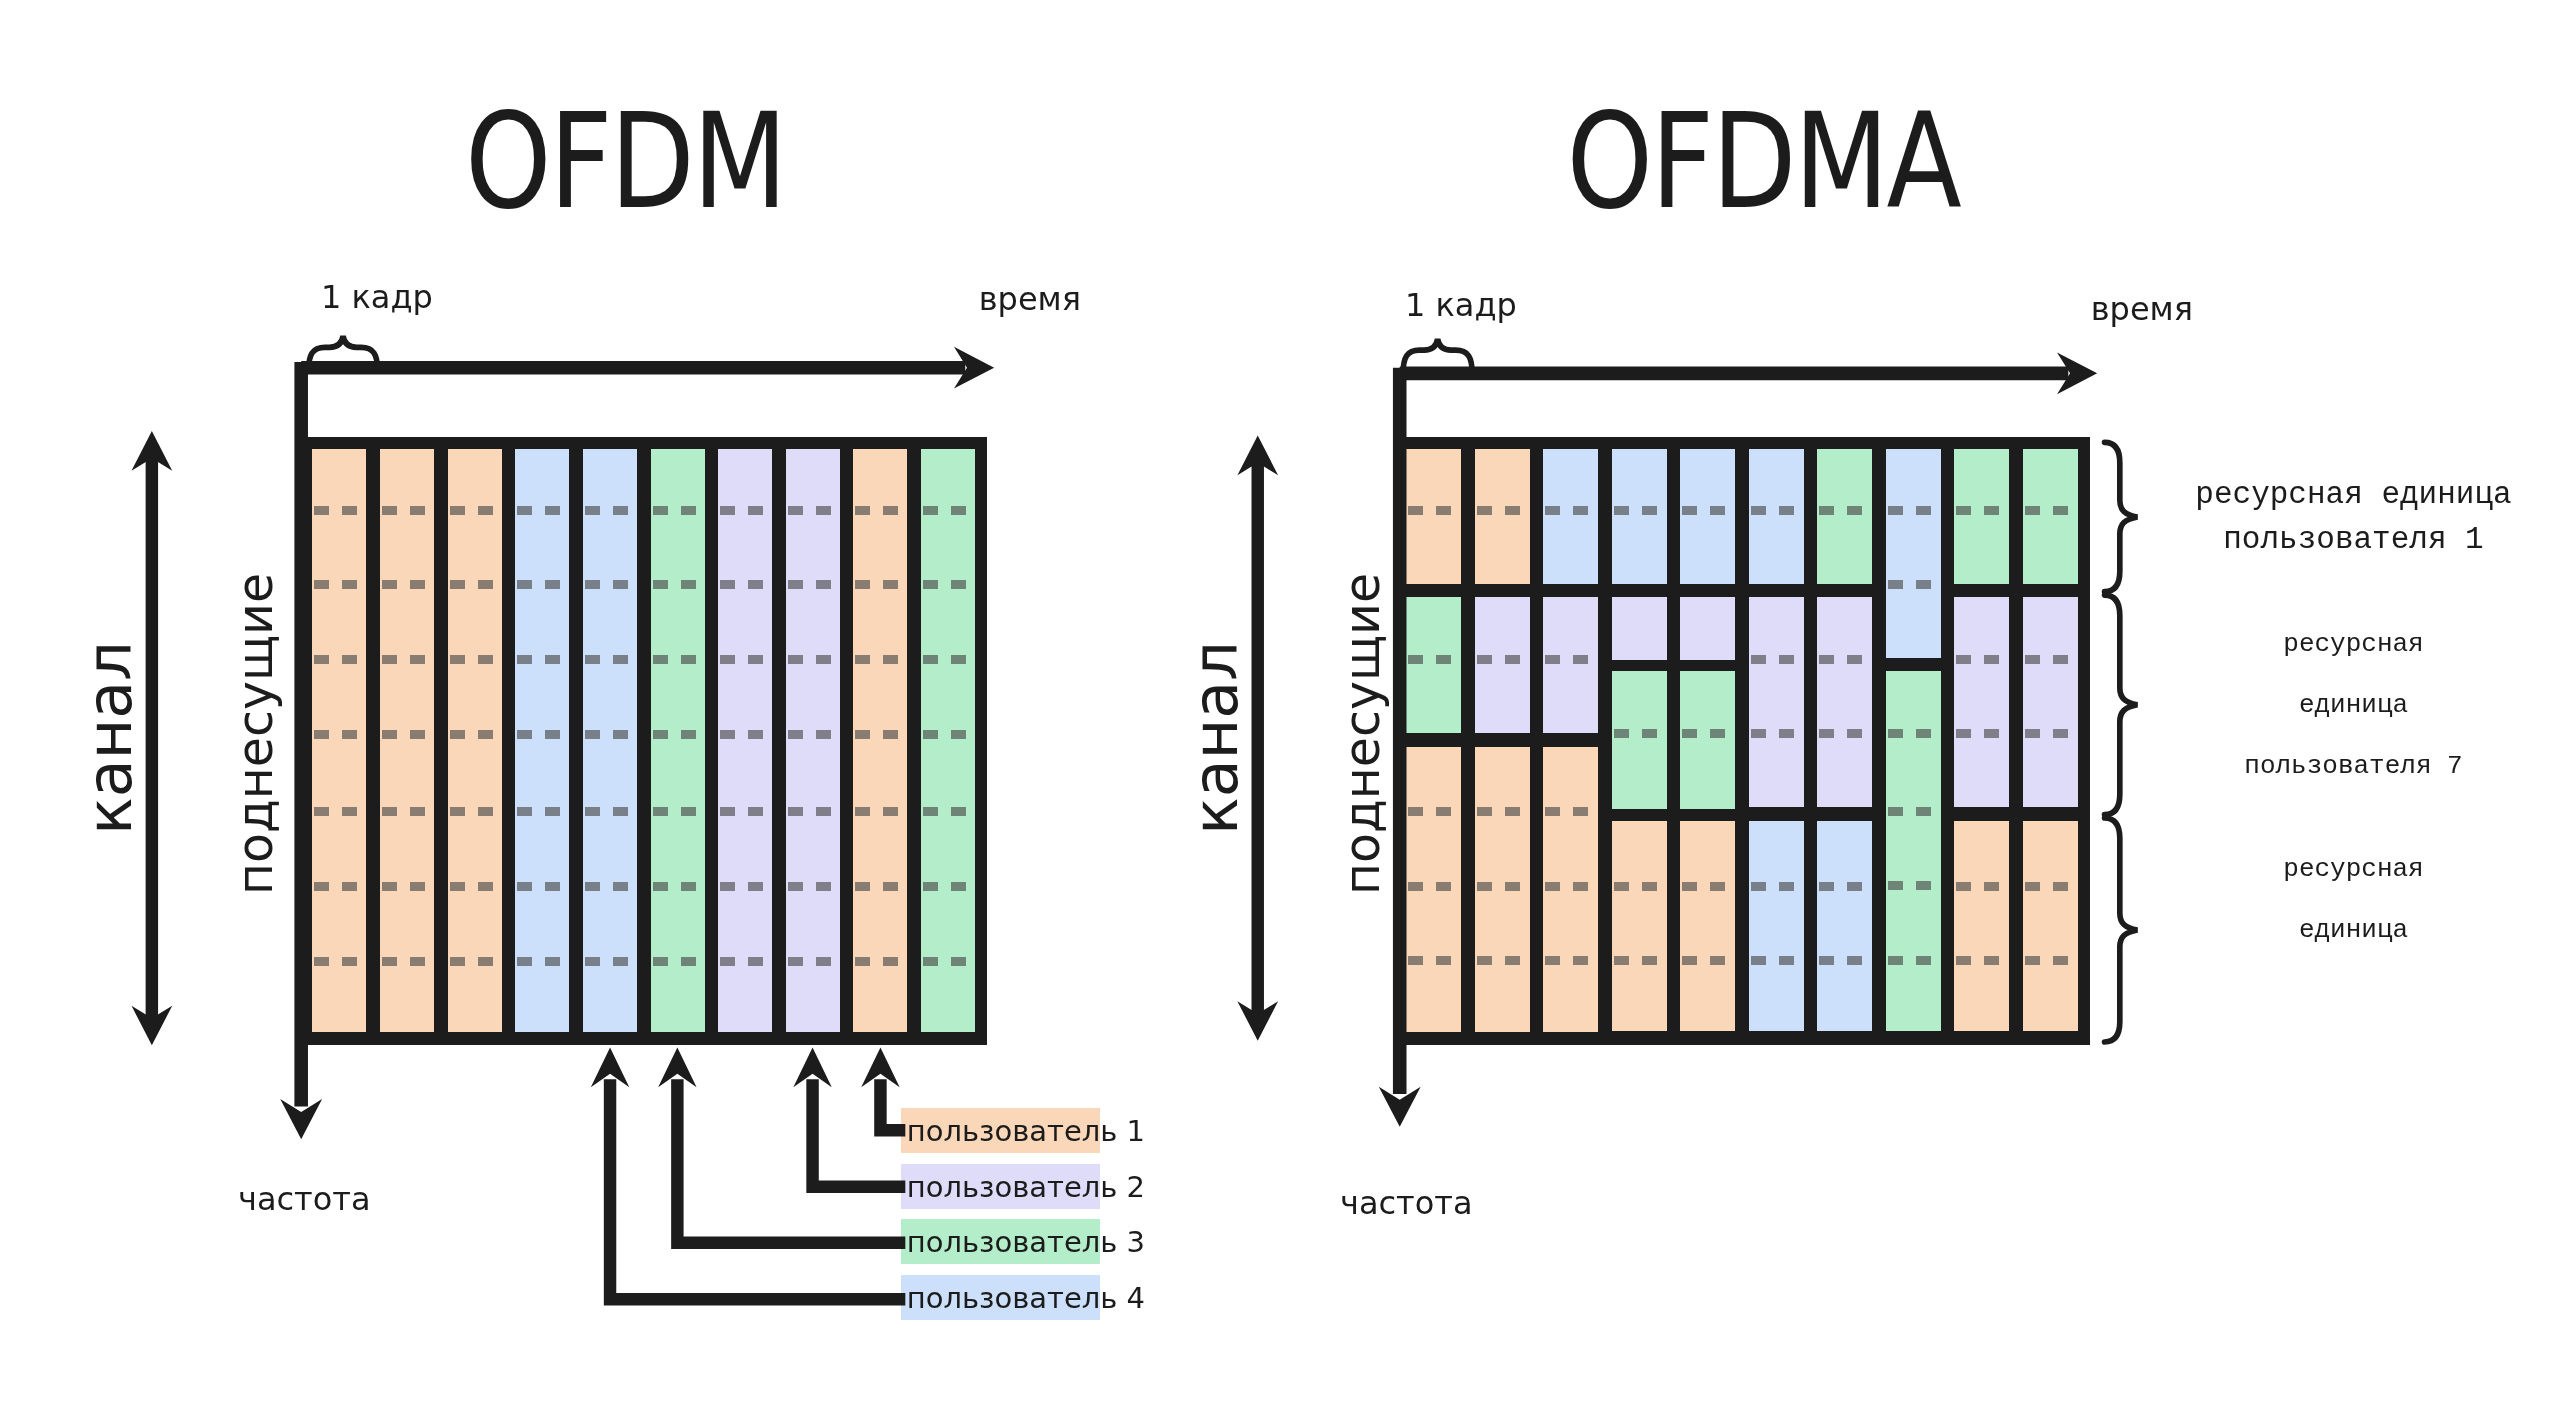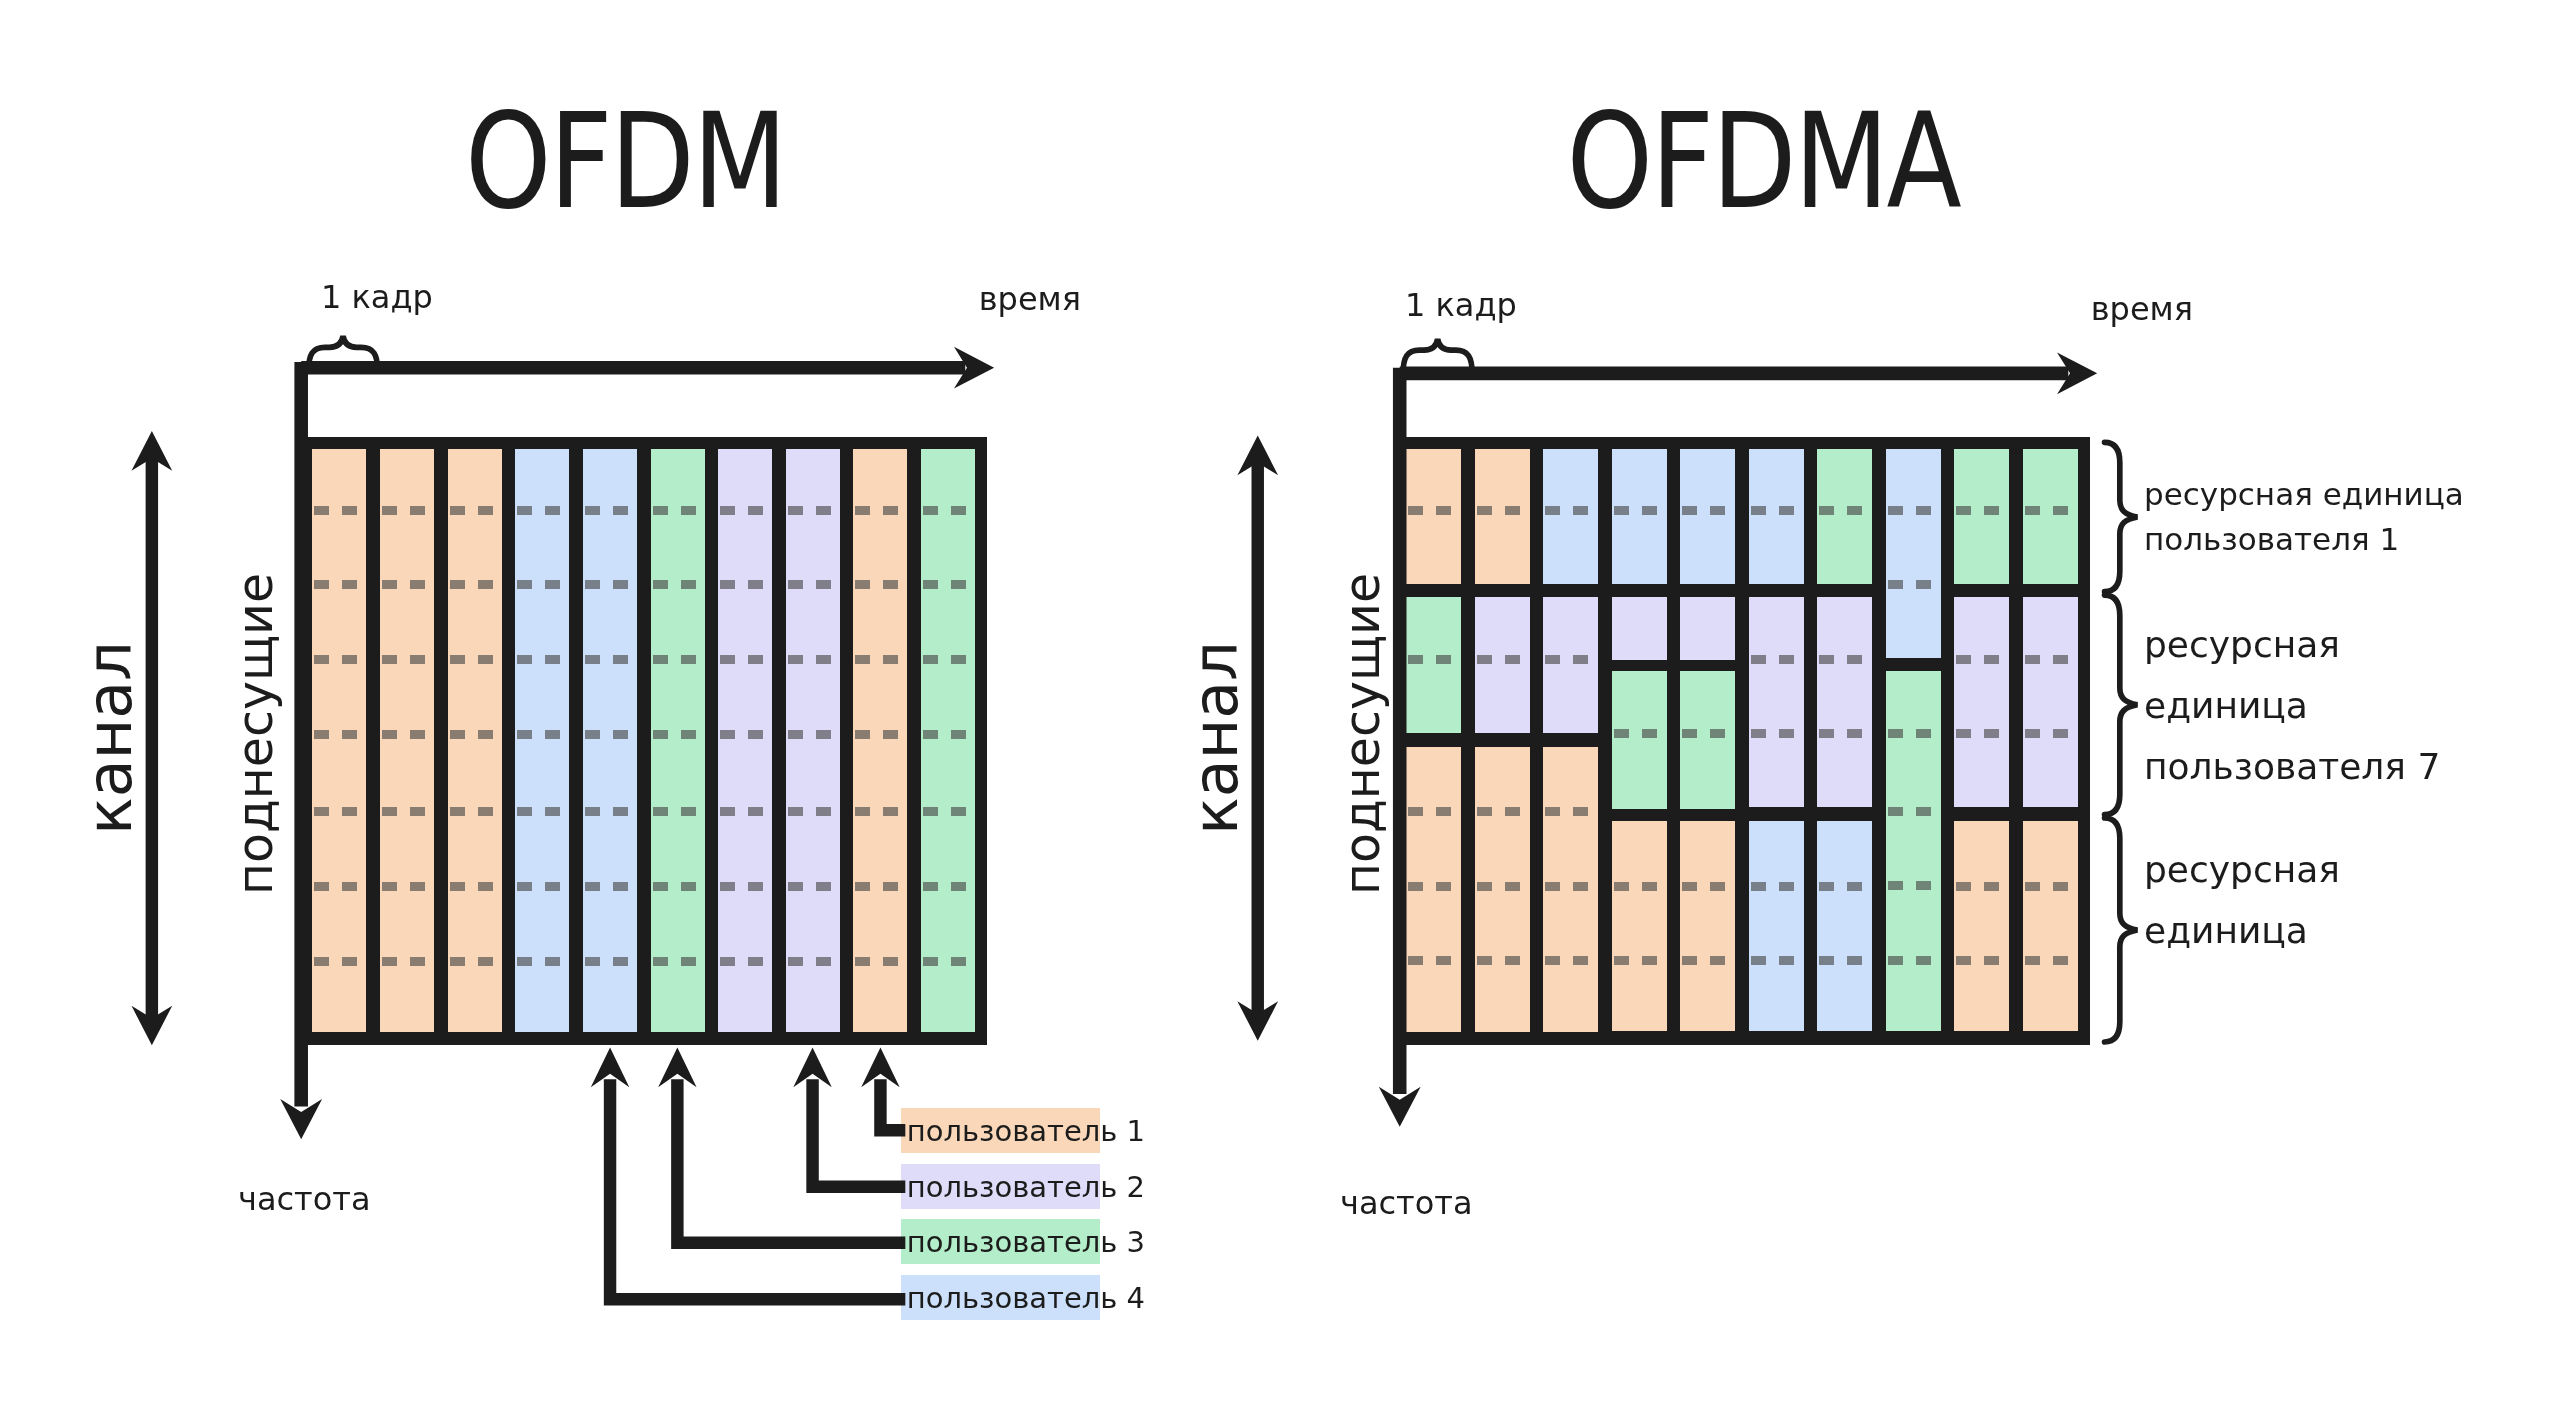--- a/index.html
+++ b/index.html
@@ -13,23 +13,23 @@
   .kanal-label{font-size:62px;}
   .podnes-label{font-size:49px;}
   .grid{position:absolute;background:#1c1c1c;}
   .gcol{position:absolute;}
   .gblock{position:absolute;left:0;right:0;}
   .dash{position:absolute;left:1.7px;right:1.7px;height:8.5px;
         background:repeating-linear-gradient(90deg,rgba(68,68,68,.62) 0 14.7px,transparent 14.7px 28px);}
   #legend{position:absolute;left:901px;top:1108px;}
   .legend-item{width:199px;height:45px;margin-bottom:10.7px;font-size:29px;line-height:46px;
                padding-left:5.7px;box-sizing:border-box;white-space:nowrap;}
-  .res-label{position:absolute;}
+  .res-label{position:absolute;text-align:center;font-family:Liberation Mono, monospace;}
   .res-small{font-size:31px;line-height:45px;}
-  .res-large{font-size:36px;line-height:61px;}
+  .res-large{font-size:26px;line-height:61px;}
   svg#overlay{position:absolute;left:0;top:0;}
   .stroke{stroke:#1c1c1c;fill:none;}
   .fill{fill:#1c1c1c;stroke:none;}
 </style>
 </head>
 <body>
 
 <div id="stage">
 
   <div class="abs title" style="left:427px;top:85px;width:396px;">OFDM</div>

